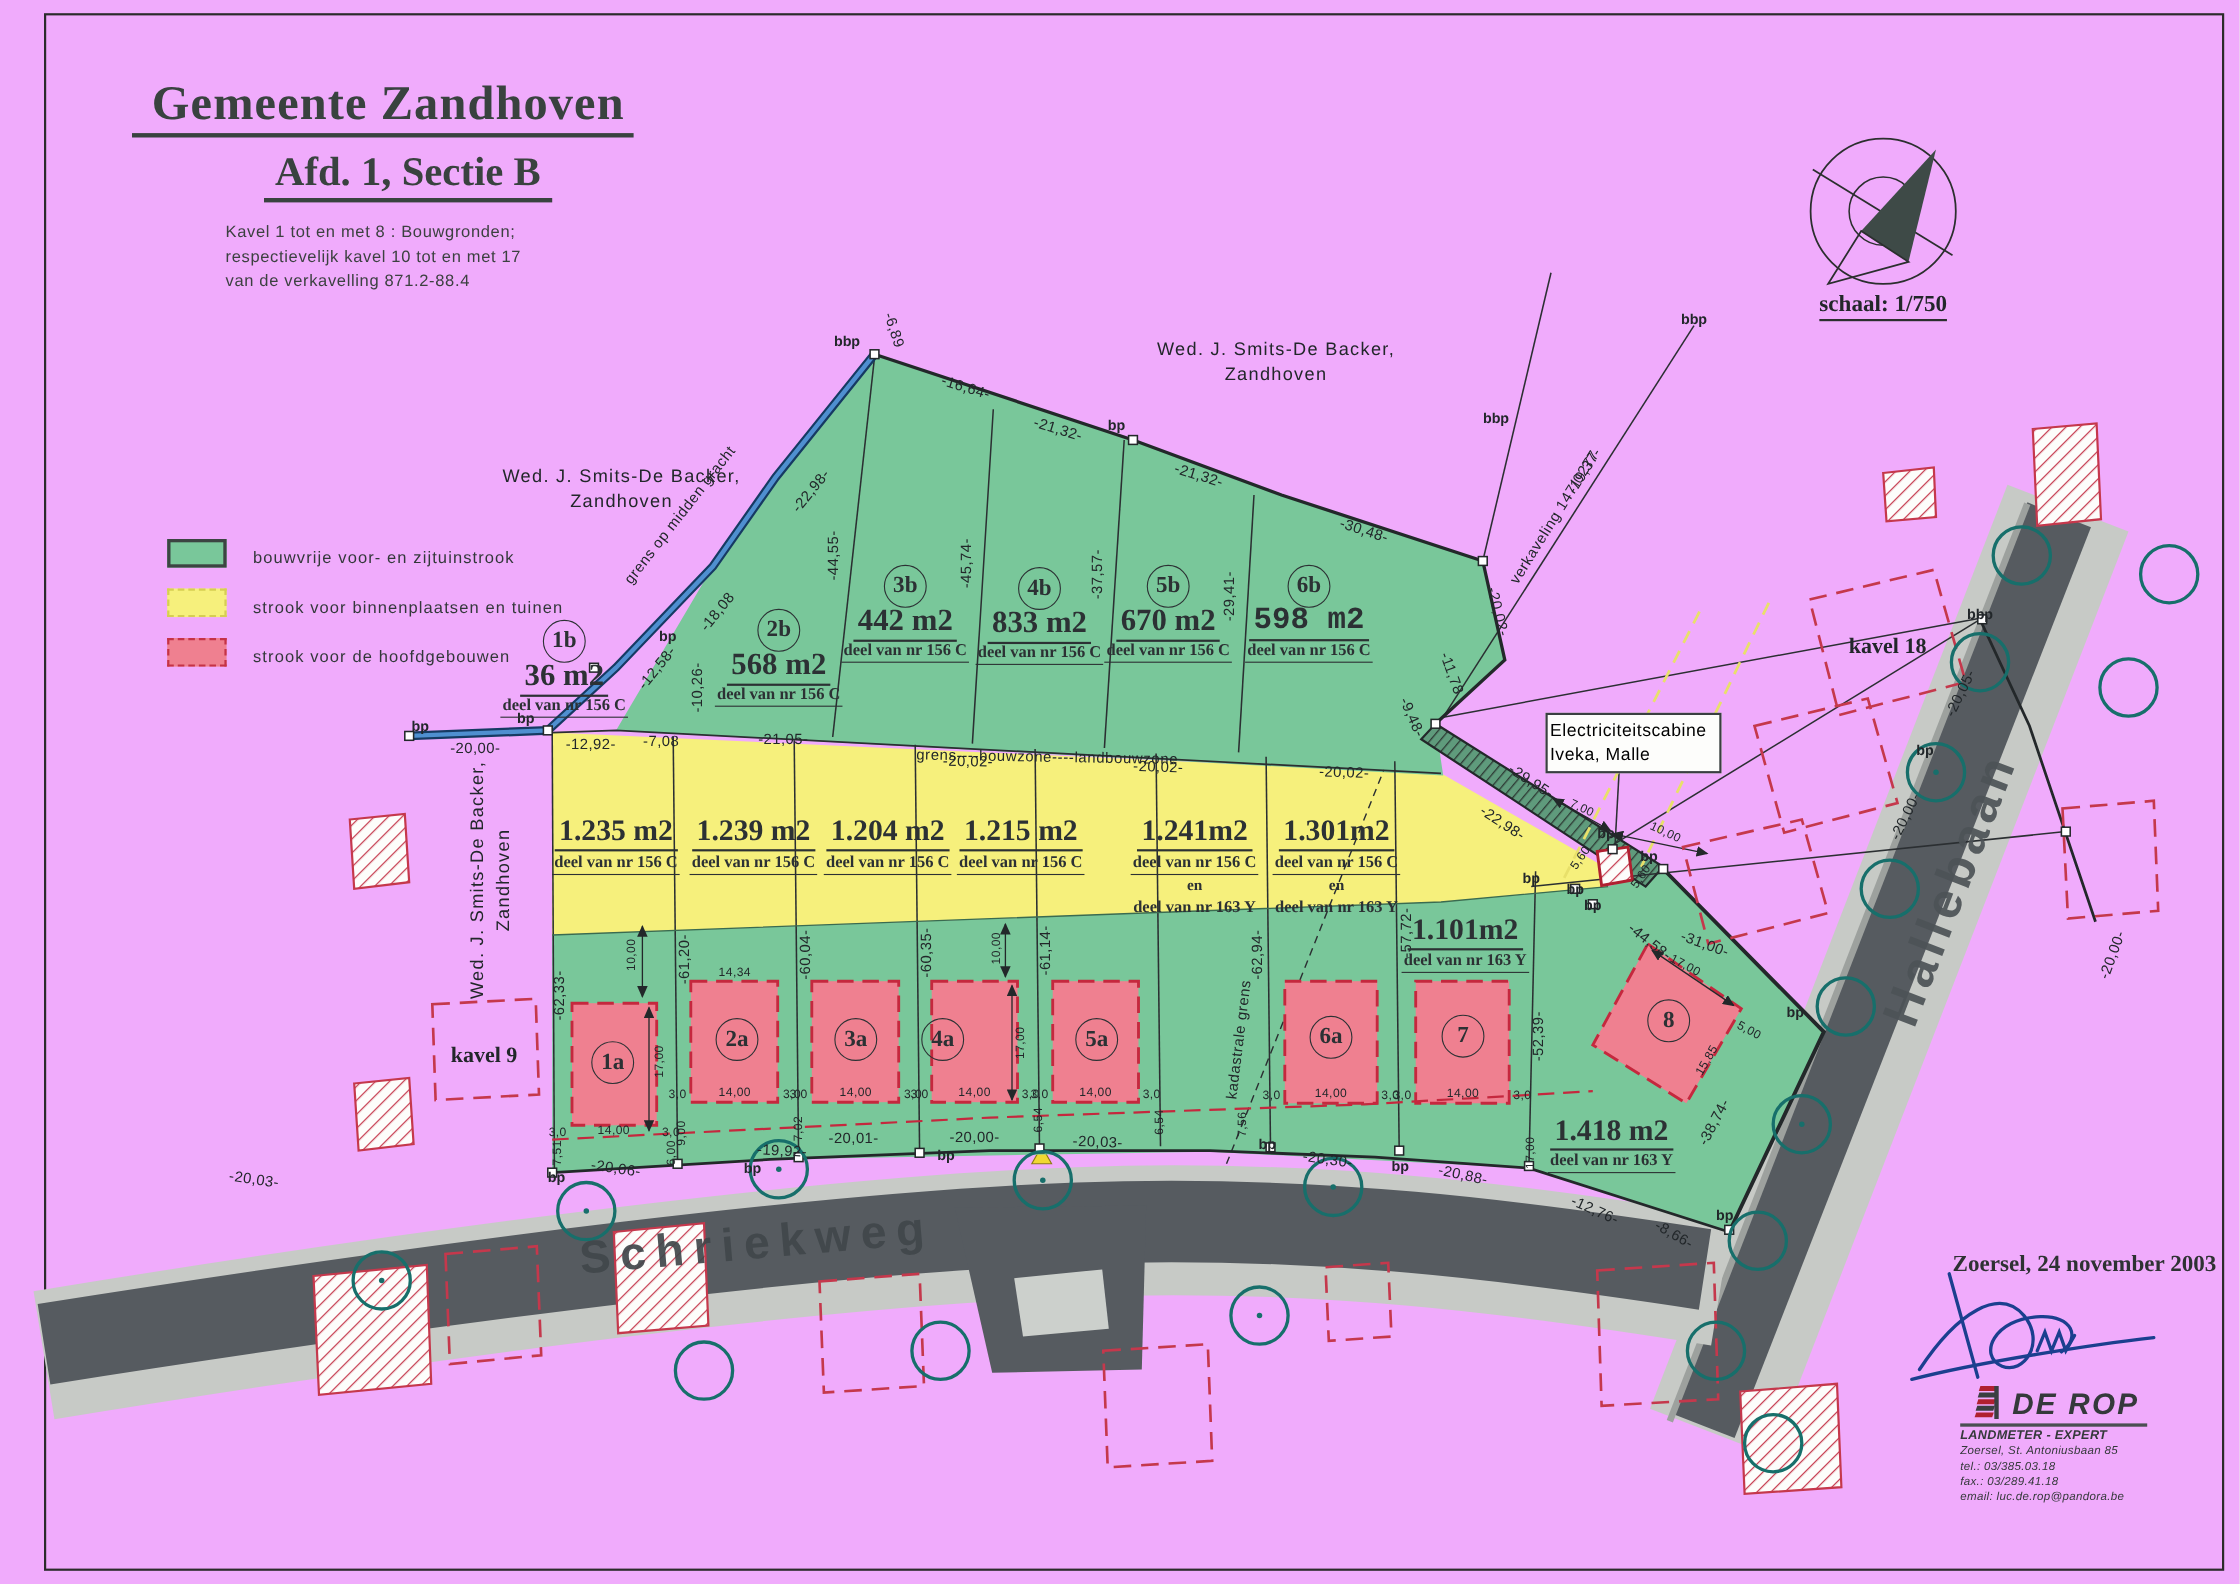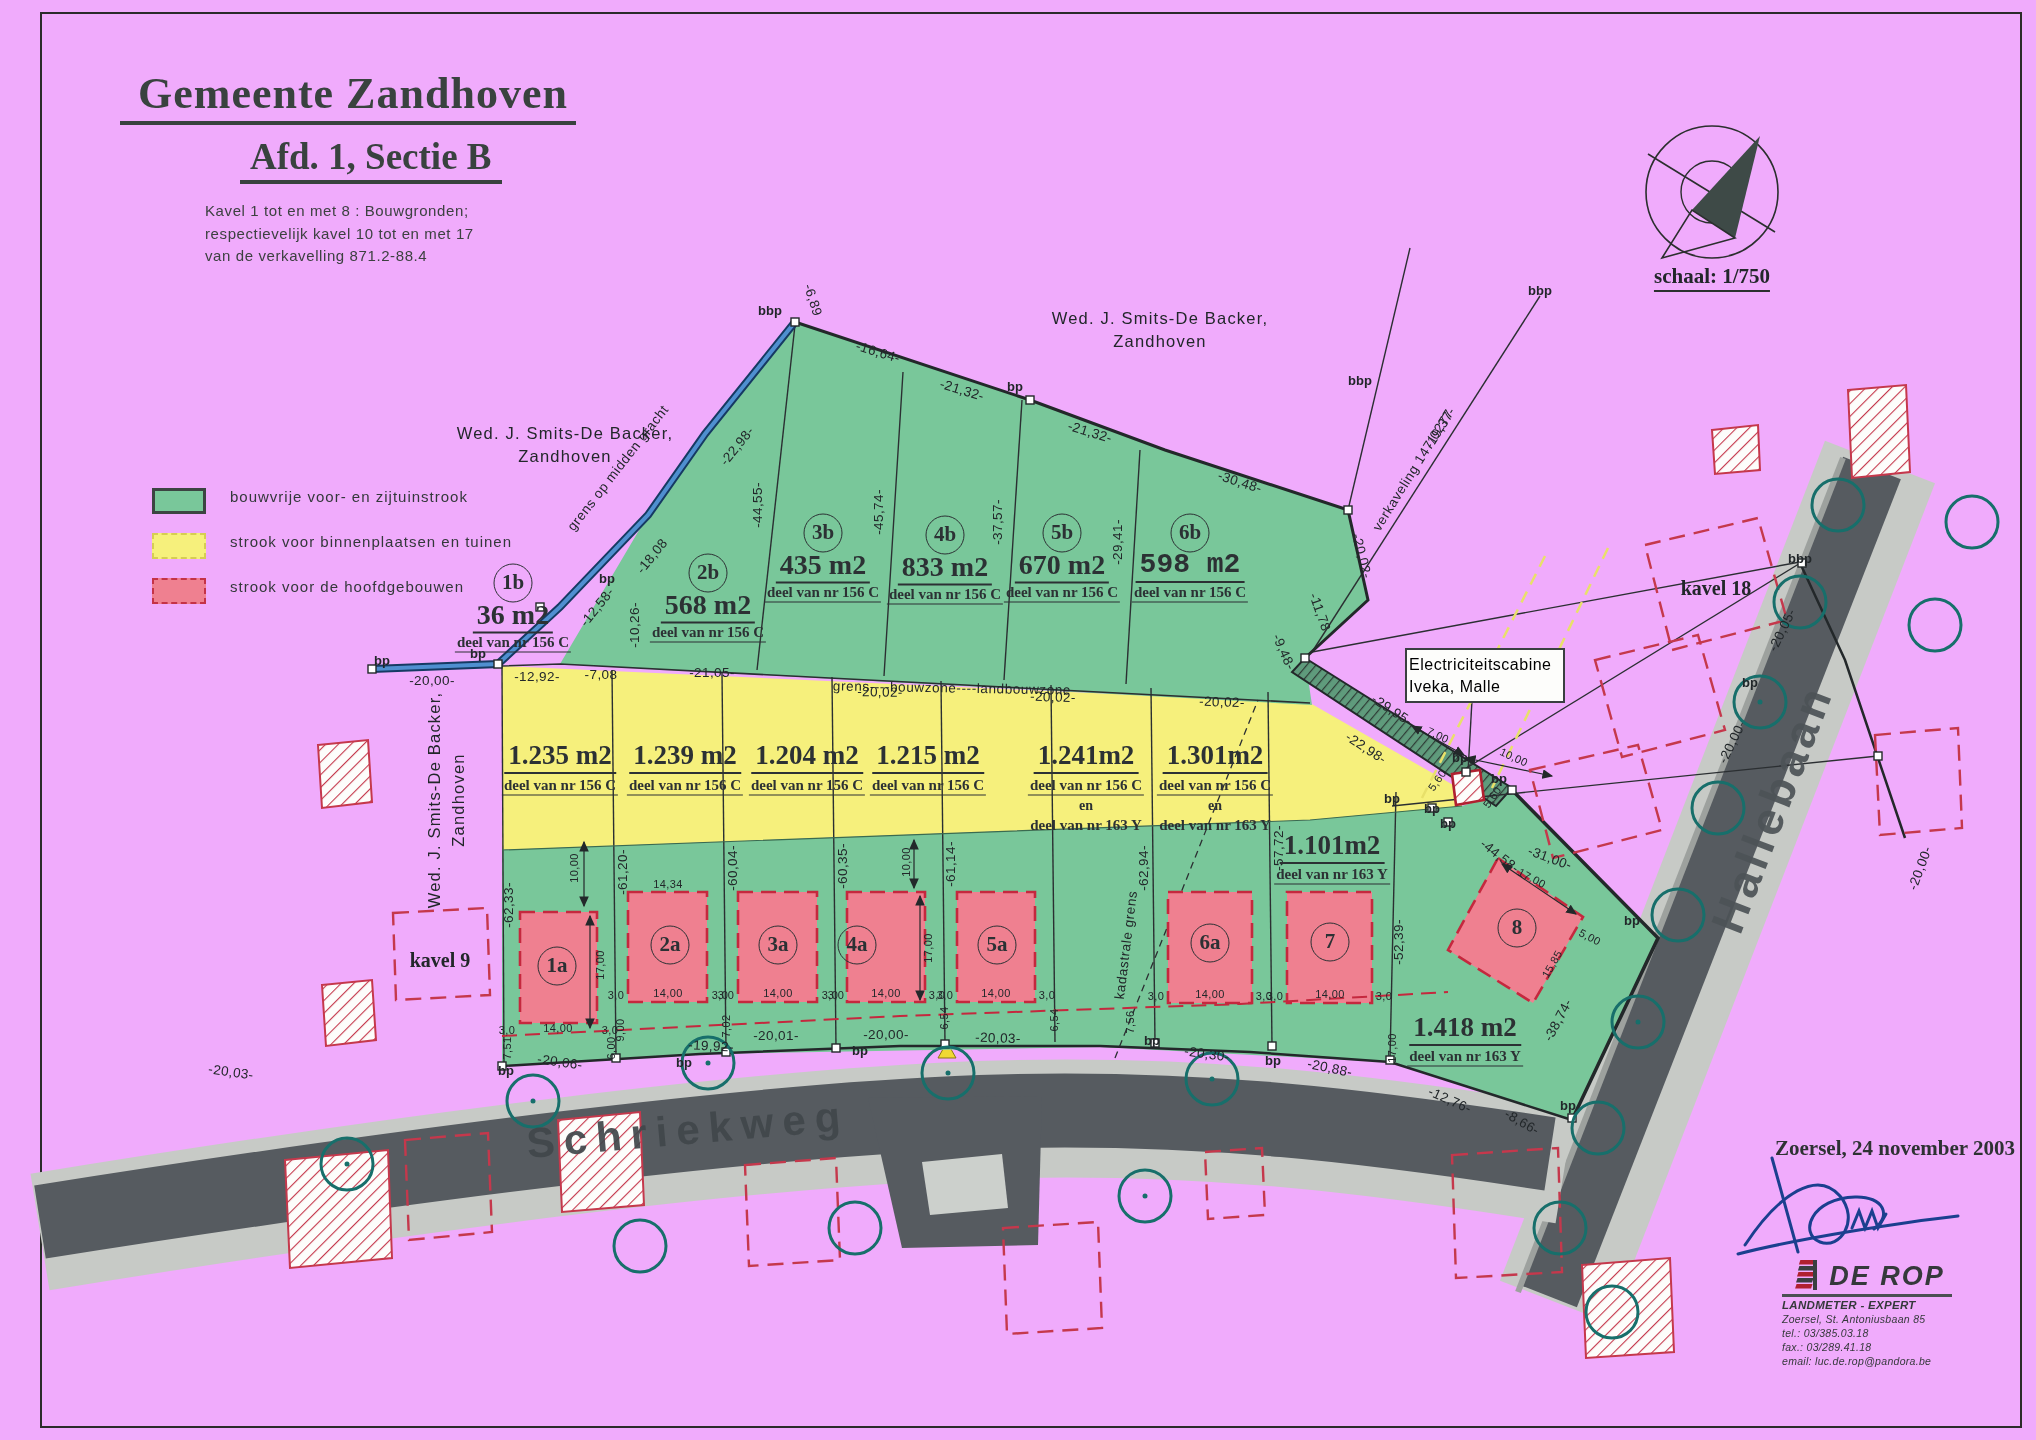--- a/index.html
+++ b/index.html
@@ -8,21 +8,21 @@
   #sheet-border{position:absolute;left:40px;top:12px;right:14px;bottom:12px;border:2px solid #2b2b2b;pointer-events:none}
 
   
   #title-block{position:absolute;left:120px;top:68px;width:520px;text-align:left;color:#39423f}
   #title-main{font:bold 44px "Liberation Serif",serif;letter-spacing:1px;border-bottom:4px solid #39423f;display:inline-block;padding:0 8px 2px 18px}
   #title-sub{font:bold 37px "Liberation Serif",serif;border-bottom:4px solid #39423f;display:inline-block;margin:10px 0 0 120px;padding:0 10px 2px 10px}
   #title-note{margin:16px 0 0 85px;font:15px "Liberation Sans",sans-serif;letter-spacing:.6px;line-height:1.5;color:#3c4140}
 
   
   #legend{position:absolute;left:152px;top:488px}
-  .leg-row{display:flex;align-items:flex-start;margin-bottom:17px;height:28px}
+  .leg-row{display:flex;align-items:flex-end;margin-bottom:17px;height:28px}
   .leg-swatch{width:54px;height:26px;margin-right:24px;box-sizing:border-box}
   .leg-swatch.g{border:3px solid #3c4442}
   .leg-swatch.y{border:2px dashed #d6ce52}
   .leg-swatch.r{border:2px dashed #c53247}
   .leg-label{font:15px "Liberation Sans",sans-serif;letter-spacing:1px;color:#33383a}
 
   
   .lbl{position:absolute;white-space:nowrap;color:#22272a;z-index:30}
   .dim{font-size:13.5px;letter-spacing:.4px}
   .sm{font-size:11px}
@@ -442,21 +442,21 @@
       <div class="lbl note-lbl" style="left: 1126px; top: 945px; transform: translate(-50%, -50%) rotate(-83deg);">kadastrale grens</div>
       <div class="lbl street-s" style="left: 688px; top: 1130px; transform: translate(-50%, -50%) rotate(-5deg);">Schriekweg</div>
       <div class="lbl street-h" style="left: 1772px; top: 808px; transform: translate(-50%, -50%) rotate(-69deg);">Hallebaan</div>
       <div class="pid" style="left: 513px; top: 583px; transform: translate(-50%, -50%);">1b</div>
       <div class="lbl parea" style="left: 513px; top: 616px; transform: translate(-50%, -50%) rotate(0deg);">36 m2</div>
       <div class="lbl pref" style="left: 513px; top: 643px; transform: translate(-50%, -50%) rotate(0deg);">deel van nr 156 C</div>
       <div class="pid" style="left: 708px; top: 573px; transform: translate(-50%, -50%);">2b</div>
       <div class="lbl parea" style="left: 708px; top: 606px; transform: translate(-50%, -50%) rotate(0deg);">568 m2</div>
       <div class="lbl pref" style="left: 708px; top: 633px; transform: translate(-50%, -50%) rotate(0deg);">deel van nr 156 C</div>
       <div class="pid" style="left: 823px; top: 533px; transform: translate(-50%, -50%);">3b</div>
-      <div class="lbl parea" style="left: 823px; top: 566px; transform: translate(-50%, -50%) rotate(0deg);">435 m2</div>
+      <div class="lbl parea" style="left: 823px; top: 566px; transform: translate(-50%, -50%) rotate(0deg);">442 m2</div>
       <div class="lbl pref" style="left: 823px; top: 593px; transform: translate(-50%, -50%) rotate(0deg);">deel van nr 156 C</div>
       <div class="pid" style="left: 945px; top: 535px; transform: translate(-50%, -50%);">4b</div>
       <div class="lbl parea" style="left: 945px; top: 568px; transform: translate(-50%, -50%) rotate(0deg);">833 m2</div>
       <div class="lbl pref" style="left: 945px; top: 595px; transform: translate(-50%, -50%) rotate(0deg);">deel van nr 156 C</div>
       <div class="pid" style="left: 1062px; top: 533px; transform: translate(-50%, -50%);">5b</div>
       <div class="lbl parea" style="left: 1062px; top: 566px; transform: translate(-50%, -50%) rotate(0deg);">670 m2</div>
       <div class="lbl pref" style="left: 1062px; top: 593px; transform: translate(-50%, -50%) rotate(0deg);">deel van nr 156 C</div>
       <div class="pid" style="left: 1190px; top: 533px; transform: translate(-50%, -50%);">6b</div>
       <div class="lbl parea" style="left: 1190px; top: 566px; transform: translate(-50%, -50%) rotate(0deg); font-family: Liberation Mono, monospace;">598 m2</div>
       <div class="lbl pref" style="left: 1190px; top: 593px; transform: translate(-50%, -50%) rotate(0deg);">deel van nr 156 C</div>

